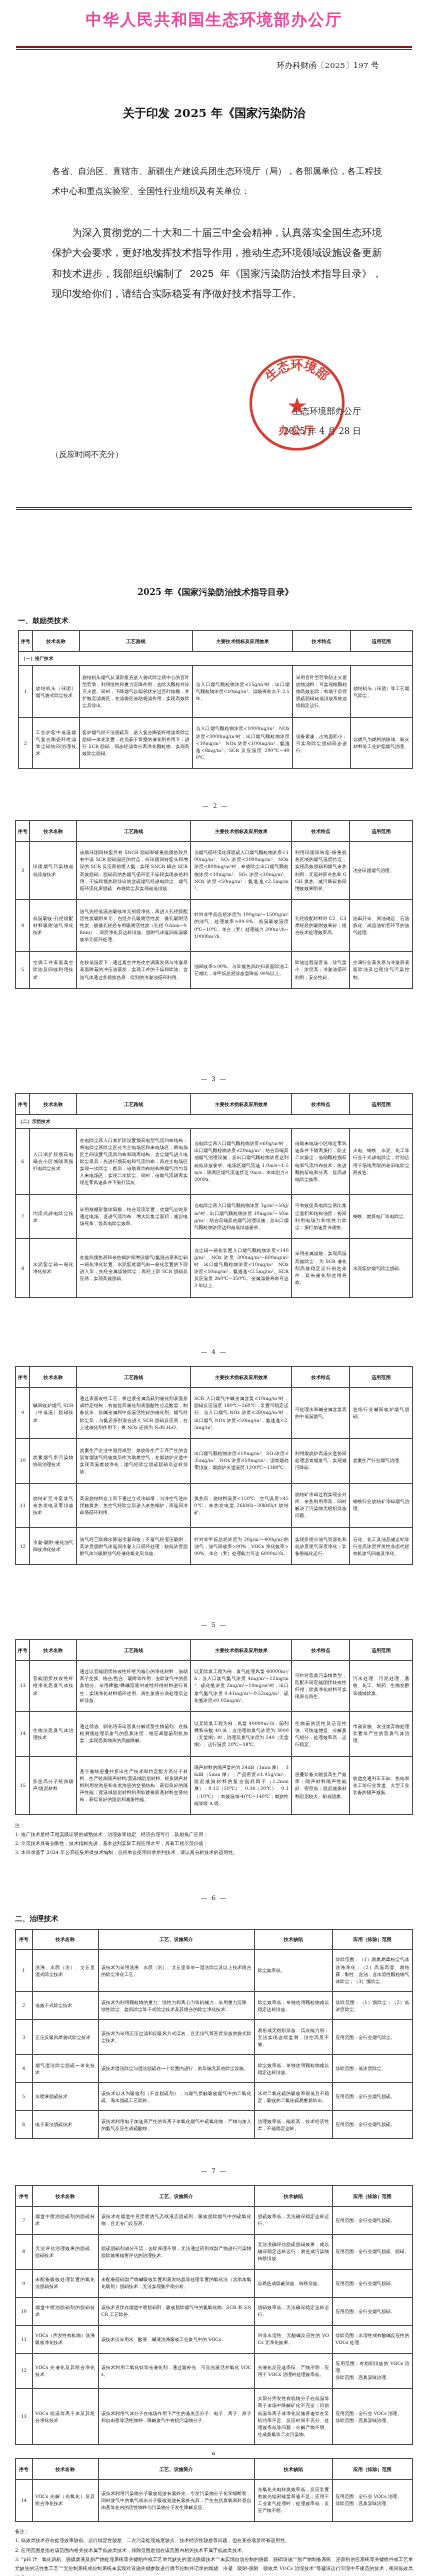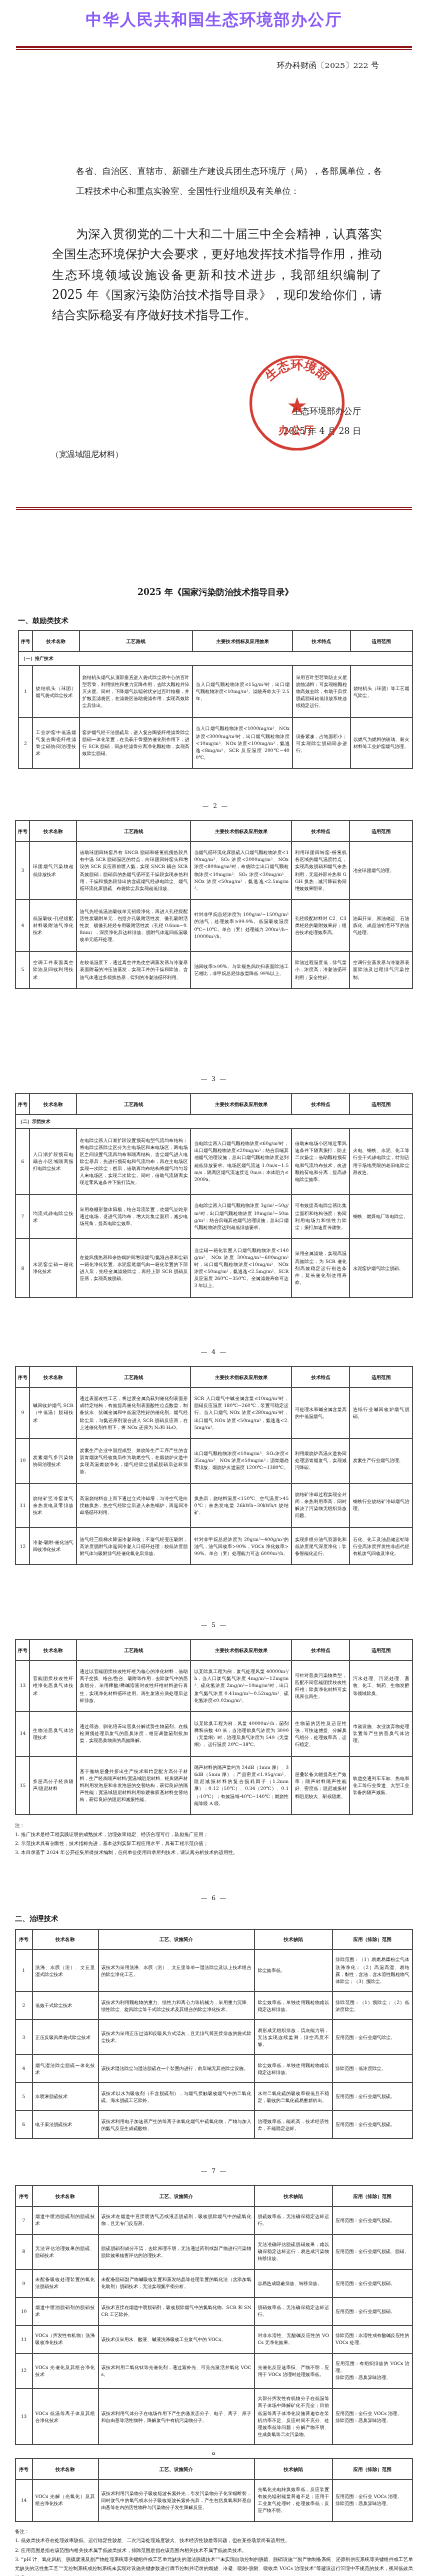--- a/index.html
+++ b/index.html
@@ -2,35 +2,35 @@
 <html style="font-size:8.6px"><head>
 <meta charset="utf-8">
 <title>生态环境部办公厅文件</title>
 <style>
   html,body{margin:0;padding:0;background:#ffffff;}
   .doc{width:428px;background:#fff;font-family:"DejaVu Serif","Liberation Serif",serif;color:#151515;}
 
   
   .letter{position:relative;height:541px;overflow:hidden;}
   .masthead{position:absolute;top:9.6px;left:0;width:100%;text-align:center;
-    font-size:16px;font-weight:bold;color:#8b5cf6;letter-spacing:1.1px;}
+    font-size:16px;font-weight:bold;color:#ec4899;letter-spacing:1.1px;}
   .rule{position:absolute;left:16px;right:16px;}
   .rule-top{top:46px;}
   .rule-top .thick{height:2.1px;background:#8E1418;}
   .rule-top .thin{height:0.5px;background:#8E1418;margin-top:1.1px;}
   .rule-bottom{top:507px;}
   .rule-bottom .thin{height:0.5px;background:#8E1418;}
   .rule-bottom .thick{height:1.6px;background:#8E1418;margin-top:1.1px;}
   .doc-number{position:absolute;top:60px;right:49px;font-size:8px;}
   .letter-title{position:absolute;top:101px;left:0;width:100%;text-align:center;
     font-size:11.8px;font-weight:bold;line-height:24.6px;}
   .salutation{position:absolute;top:161px;left:52px;right:46px;font-size:8.6px;
-    line-height:20.3px;text-align:justify;margin-left:24px;}
-  .letter-body{position:absolute;top:224px;left:52px;right:46px;font-size:12px;
-    line-height:20.3px;text-align:justify;text-indent:2em;}
+    line-height:20.3px;text-align:justify;}
+  .letter-body{position:absolute;top:224px;left:52px;right:46px;font-size:10px;
+    line-height:20.3px;text-align:justify;text-indent:2em;font-family:Liberation Mono, monospace;}
   .signature{position:absolute;top:401px;left:230px;width:131px;text-align:right;
     font-size:8.6px;line-height:20.3px;}
   .public-note{position:absolute;top:449px;left:51px;font-size:8px;}
   .seal{position:absolute;top:353px;left:247px;width:100px;height:100px;opacity:0.88;}
 
   
   .catalog-page{position:relative;box-sizing:border-box;padding:3.2px 15px 0 15px;
     display:flex;flex-direction:column;overflow:hidden;}
   .first-catalog-page{padding-top:46px;}
   .cat-title{text-align:center;font-size:8.6px;font-weight:bold;margin:0 0 15px 0;}
@@ -55,39 +55,40 @@
 <body>
 
 <div class="doc">
 
   <section class="letter">
     <div class="masthead">中华人民共和国生态环境部办公厅</div>
     <div class="rule rule-top">
         <div class="thick"></div>
         <div class="thin"></div>
       </div>
-    <div class="doc-number">环办科财函〔2025〕222 号</div>
+    <div class="doc-number">环办科财函〔2025〕197 号</div>
     <div class="letter-title">
+      <div>关于印发 2025 年《国家污染防治</div>
     </div>
     <div class="salutation">各省、自治区、直辖市、新疆生产建设兵团生态环境厅（局），各部属单位，各工程技术中心和重点实验室、全国性行业组织及有关单位：</div>
     <div class="letter-body">为深入贯彻党的二十大和二十届三中全会精神，认真落实全国生态环境保护大会要求，更好地发挥技术指导作用，推动生态环境领域设施设备更新和技术进步，我部组织编制了 2025 年《国家污染防治技术指导目录》，现印发给你们，请结合实际稳妥有序做好技术指导工作。</div>
     <div class="signature">
       <div>生态环境部办公厅</div>
       <div>2025 年 4 月 28 日</div>
     </div>
     <svg class="seal" viewBox="0 0 186 186">
       <circle cx="93" cy="93" r="86" fill="none" stroke="#CF2318" stroke-width="5"></circle>
       <path id="sealArc" d="M 29,93 A 64,64 0 0 1 157,93" fill="none"></path>
       <text font-size="23" font-weight="bold" fill="#CF2318" font-family="DejaVu Serif, Liberation Serif, serif">
         <textPath href="#sealArc" startOffset="50%" text-anchor="middle">生态环境部</textPath>
       </text>
       <text x="93" y="113" text-anchor="middle" font-size="44" fill="#CF2318">★</text>
       <text x="93" y="150" text-anchor="middle" font-size="20" font-weight="bold" fill="#CF2318" letter-spacing="3" font-family="DejaVu Serif, Liberation Serif, serif">办公厅</text>
     </svg>
-    <div class="public-note">（宽温域阻尼材料）</div>
+    <div class="public-note">（反应时间不充分）</div>
     <div class="rule rule-bottom">
         <div class="thin"></div>
         <div class="thick"></div>
       </div>
   </section>
 
   <div id="catalog">
       <div class="catalog-page sec1 first-catalog-page" style="height: 276px; padding-left: 18px;">
         <div class="cat-title">2025 年《国家污染防治技术指导目录》</div>
         <div class="sec-heading">一、鼓励类技术</div>

